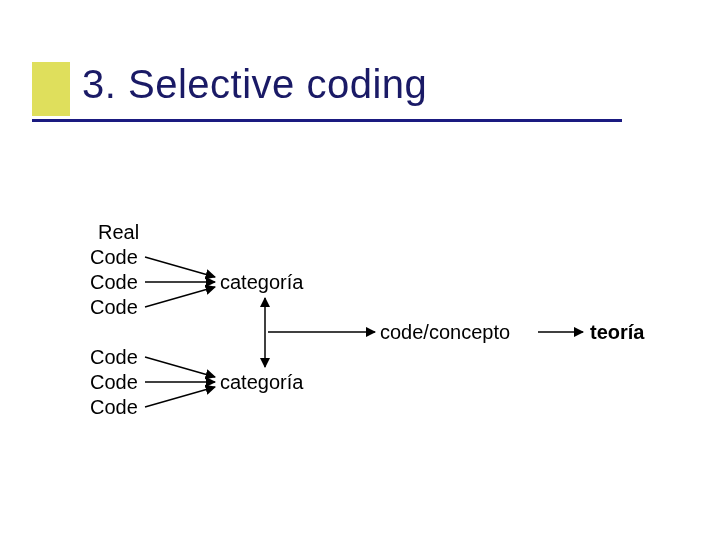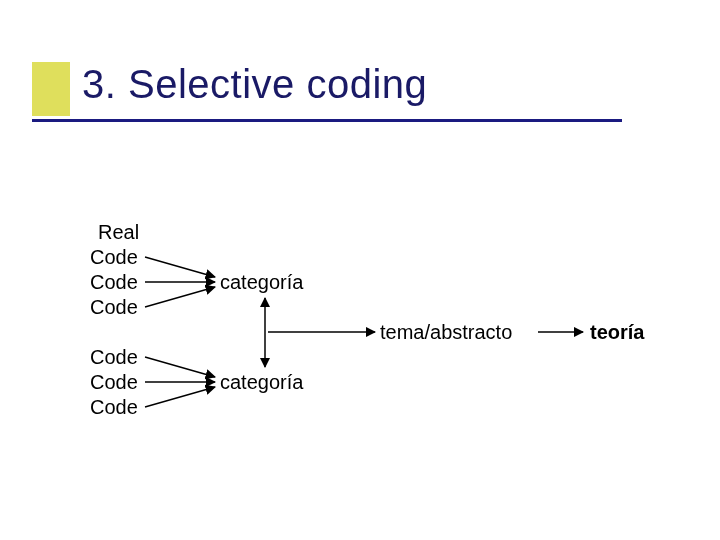--- a/index.html
+++ b/index.html
@@ -103,21 +103,21 @@
     <div class="lbl" style="left:0px; top:50px;">Code</div>
     <div class="lbl" style="left:0px; top:75px;">Code</div>
 
     <div class="lbl" style="left:0px; top:125px;">Code</div>
     <div class="lbl" style="left:0px; top:150px;">Code</div>
     <div class="lbl" style="left:0px; top:175px;">Code</div>
 
     <div class="lbl" style="left:130px; top:50px;">categoría</div>
     <div class="lbl" style="left:130px; top:150px;">categoría</div>
 
-    <div class="lbl" style="left:290px; top:100px;">tema/abstracto</div>
+    <div class="lbl" style="left:290px; top:100px;">code/concepto</div>
     <div class="lbl" style="left:500px; top:100px;font-weight:bold;">teoría</div>
 
     <svg class="arrows">
       <defs>
         <marker id="ah" viewBox="0 0 10 10" refX="9" refY="5" markerWidth="7" markerHeight="7" orient="auto-start-reverse">
           <path d="M 0 0 L 10 5 L 0 10 z" fill="#000"></path>
         </marker>
       </defs>
 
       <line x1="55" y1="37" x2="125" y2="57" stroke="#000" stroke-width="1.5" marker-end="url(#ah)"></line>

